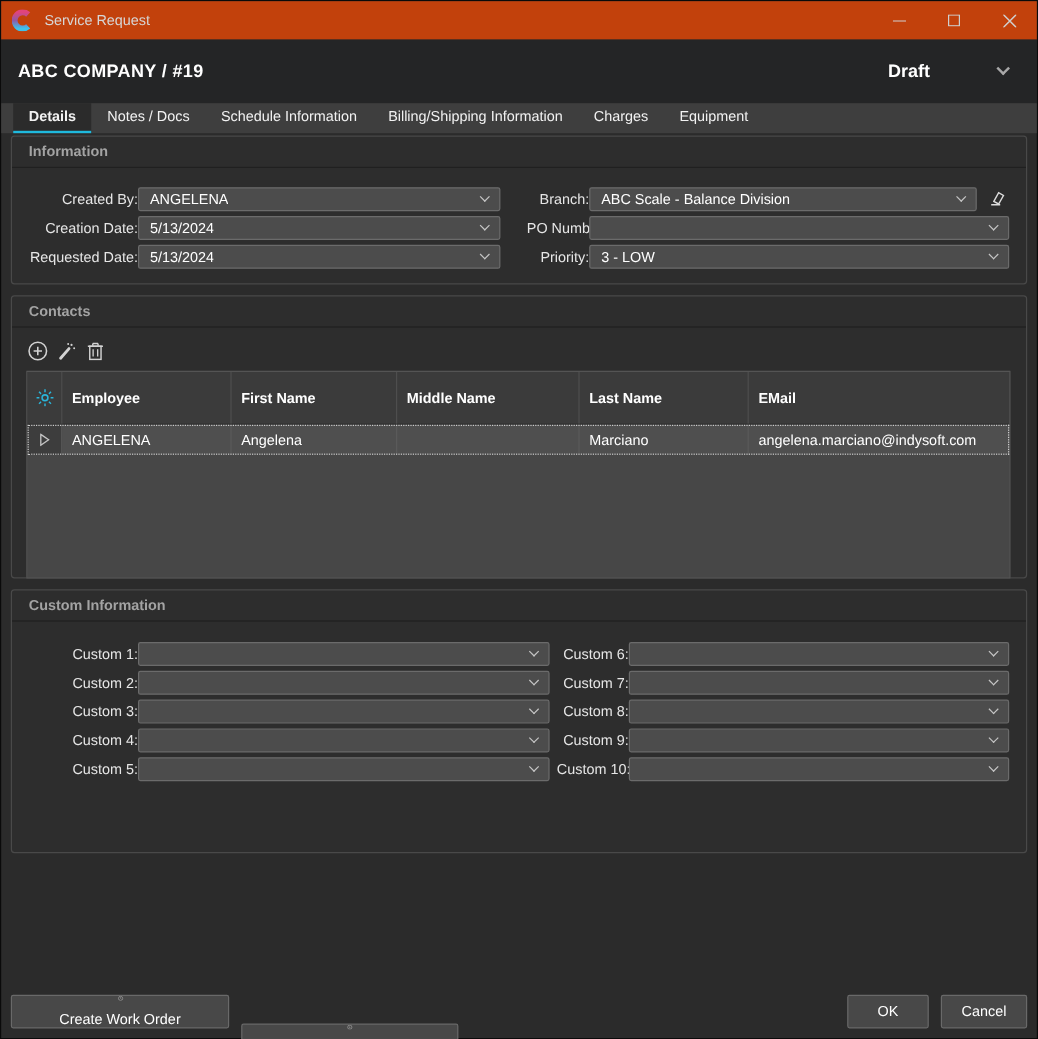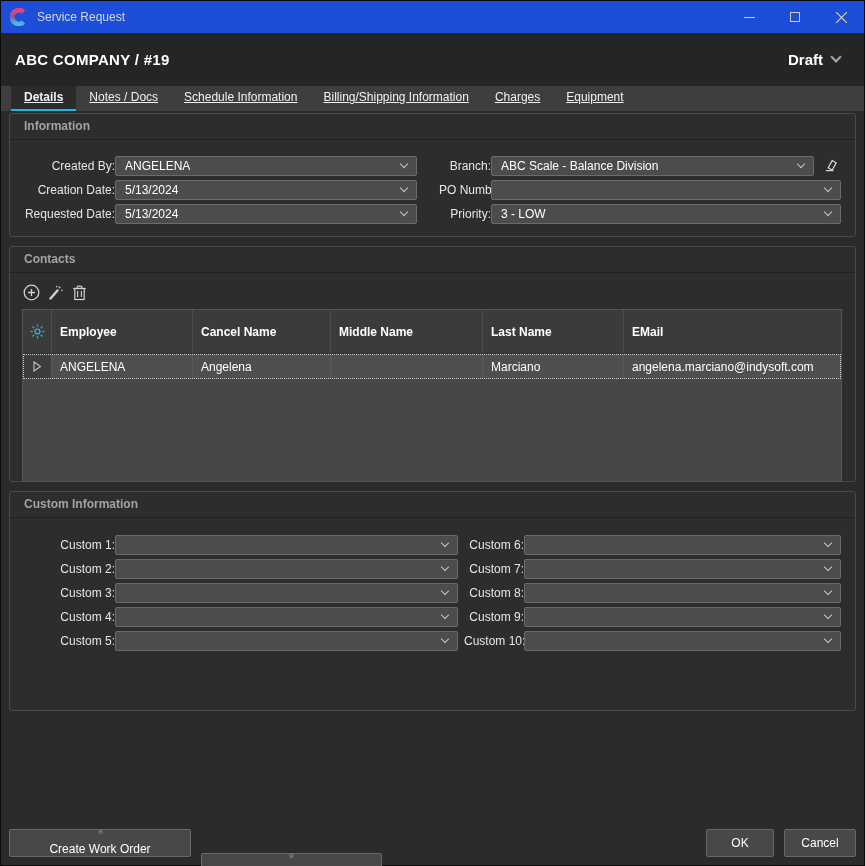--- a/index.html
+++ b/index.html
@@ -1,37 +1,37 @@
 <!DOCTYPE html>
 <html><head>
 <meta charset="utf-8">
 <style>
   * { box-sizing: border-box; margin: 0; padding: 0; }
   html,body { width:865px; height:866px; background:#2b2b2b; overflow:hidden;
     font-family:"Liberation Sans", sans-serif; font-size:12px; color:#e8e8e8; }
   .window { position:relative; width:865px; height:866px; background:#2b2b2b; border:1px solid #0a0a0a; }
 
   
-  .titlebar { height:32px; background:#1d4ed8; display:flex; align-items:center; padding-left:8px; }
+  .titlebar { height:32px; background:#c2410c; display:flex; align-items:center; padding-left:8px; }
   .titlebar .logo { width:20px; height:20px; display:flex; align-items:center; justify-content:center; }
   .titlebar .wtitle { margin-left:8px; color:#d6d6d6; font-size:12px; }
   .wcontrols { margin-left:auto; display:flex; height:32px; }
   .wbtn { width:46px; height:32px; display:flex; align-items:center; justify-content:center; color:#cfcfcf; }
 
   
   .header { height:53px; background:#242526; display:flex; align-items:center; padding:0 24px 0 14px; }
   .page-title { font-size:15px; font-weight:bold; color:#ffffff; letter-spacing:.3px; }
-  .status-dd { margin-left:auto; display:flex; align-items:center; cursor:default; }
+  .status-dd { margin-left:auto; display:flex; align-items:center; cursor:default;gap:48px; }
   .status-dd .status-label { font-size:15px; font-weight:bold; color:#ffffff; }
   .chev { width:8px; height:8px; border-right:2px solid #a8a8a8; border-bottom:2px solid #a8a8a8;
           transform:rotate(45deg); margin-left:9px; margin-top:-5px; }
 
   
   .tabbar { height:25px; background:#3e3e3e; display:flex; padding-left:10px; }
-  .tab { padding:0 13px; line-height:23px; color:#f2f2f2; white-space:nowrap;text-decoration:underline; }
+  .tab { padding:0 13px; line-height:23px; color:#f2f2f2; white-space:nowrap; }
   .tab.active { background:#2b2b2b; border-bottom:2px solid #1fb9dd; font-weight:bold; }
 
   
   .content { padding:2px 8px 0 8px; }
   .panel { background:#2d2d2d; border:1px solid #494949; border-radius:3px; margin-bottom:9px; }
   .panel-h { height:26px; line-height:25px; padding:0 14px; font-weight:bold; color:#a3a3a3;
              border-bottom:1px solid #202020; }
 
   
   .pbody { padding:16px 14px 0 14px; }
@@ -246,21 +246,21 @@
                 <line x1="0.5" y1="8" x2="3" y2="8"></line>
                   <line x1="13" y1="8" x2="15.5" y2="8"></line>
                 <line x1="2.7" y1="2.7" x2="4.5" y2="4.5"></line>
                   <line x1="11.5" y1="11.5" x2="13.3" y2="13.3"></line>
                 <line x1="13.3" y1="2.7" x2="11.5" y2="4.5"></line>
                   <line x1="4.5" y1="11.5" x2="2.7" y2="13.3"></line>
               </g>
             </svg>
           </div>
           <div class="gcell c-emp">Employee</div>
-          <div class="gcell c-fn">Cancel Name</div>
+          <div class="gcell c-fn">First Name</div>
           <div class="gcell c-mn">Middle Name</div>
           <div class="gcell c-ln">Last Name</div>
           <div class="gcell c-em">EMail</div>
         </div>
         <div class="grow gdata">
           <div class="gcell c-ind">
             <svg width="9" height="11" viewBox="0 0 9 11">
               <path d="M1 1 L7.5 5.5 L1 10 Z" fill="none" stroke="#c4c4c4" stroke-width="1.1"></path>
             </svg>
           </div>

